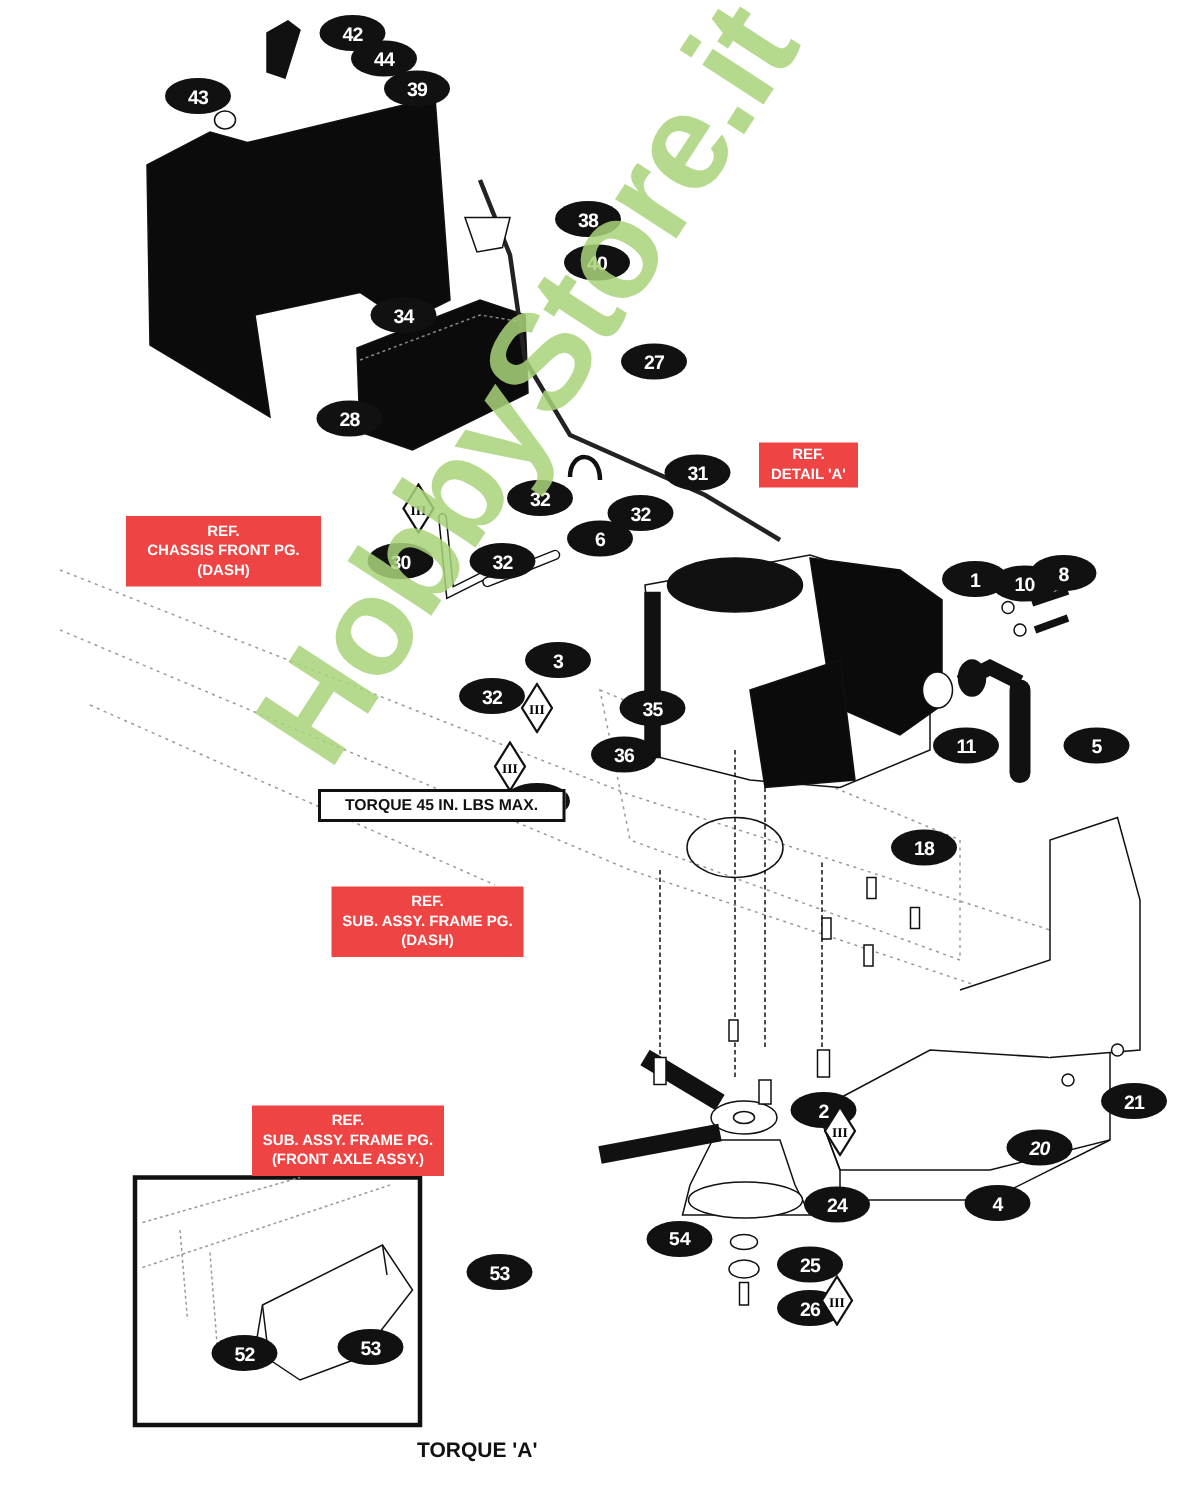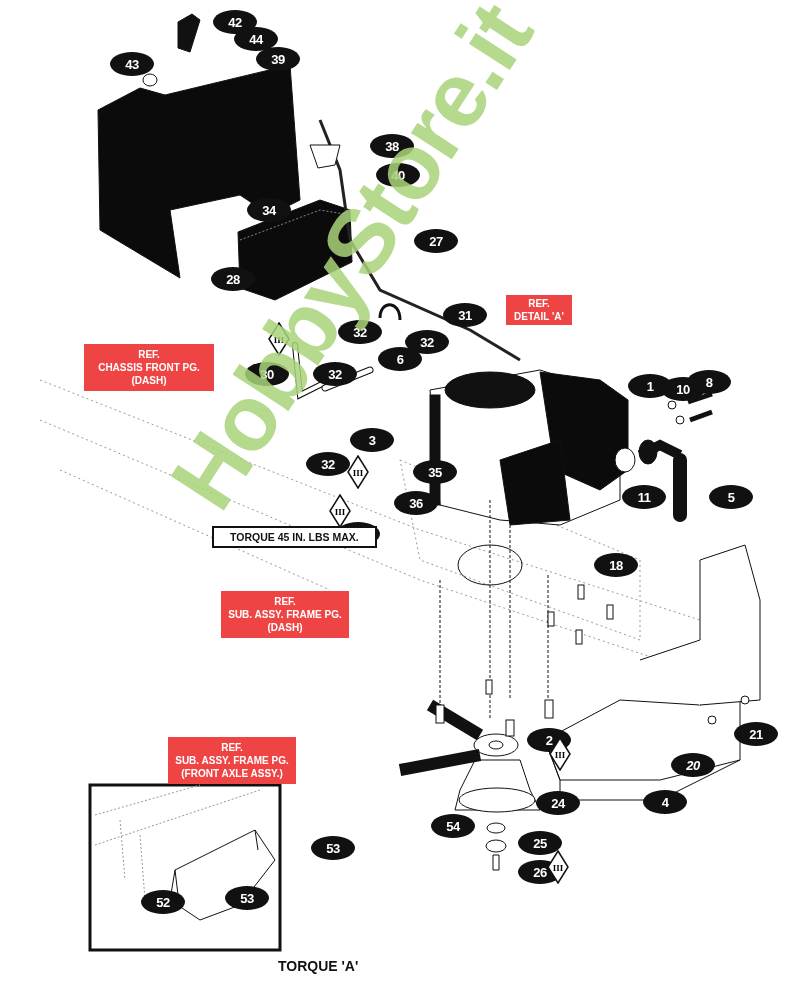--- a/index.html
+++ b/index.html
@@ -124,21 +124,21 @@
 <div class="callout" style="left:366px;top:491px;margin-left:28px;">36</div>
 <div class="callout" style="left:622px;top:485px;">11</div>
 <div class="callout" style="left:709px;top:485px;">5</div>
 <div class="callout" style="left:336px;top:522px;">46</div>
 <div class="callout" style="left:570px;top:553px;margin-left:24px;">18</div>
 <div class="callout" style="left:734px;top:722px;">21</div>
 <div class="callout" style="left:527px;top:728px;">2</div>
 <div class="callout" style="left:671px;top:753px;font-style:italic;">20</div>
 <div class="callout" style="left:536px;top:791px;">24</div>
 <div class="callout" style="left:643px;top:790px;">4</div>
-<div class="callout" style="left:431px;top:814px;">54</div>
+<div class="callout" style="left:431px;top:814px;font-family:Liberation Mono, monospace;">54</div>
 <div class="callout" style="left:518px;top:831px;">25</div>
 <div class="callout" style="left:518px;top:860px;">26</div>
 <div class="callout" style="left:311px;top:836px;">53</div>
 <div class="callout" style="left:225px;top:886px;">53</div>
 <div class="callout" style="left:141px;top:890px;">52</div>
 
 <div class="refbox" style="left:84px;top:344px;width:130px;">
   <span>REF.</span>
   <span>CHASSIS FRONT PG.</span>
   <span>(DASH)</span>

